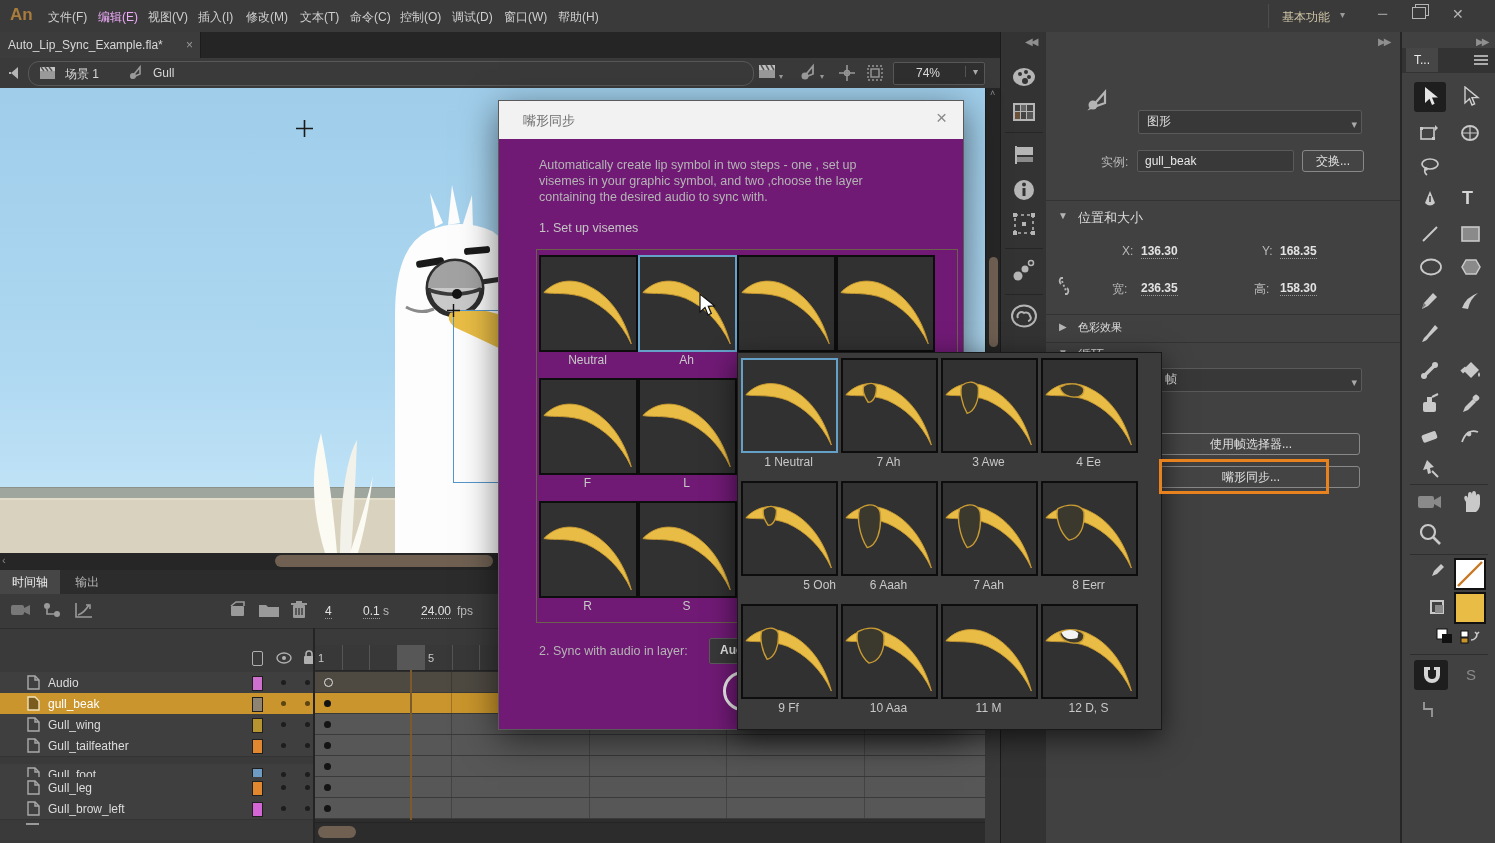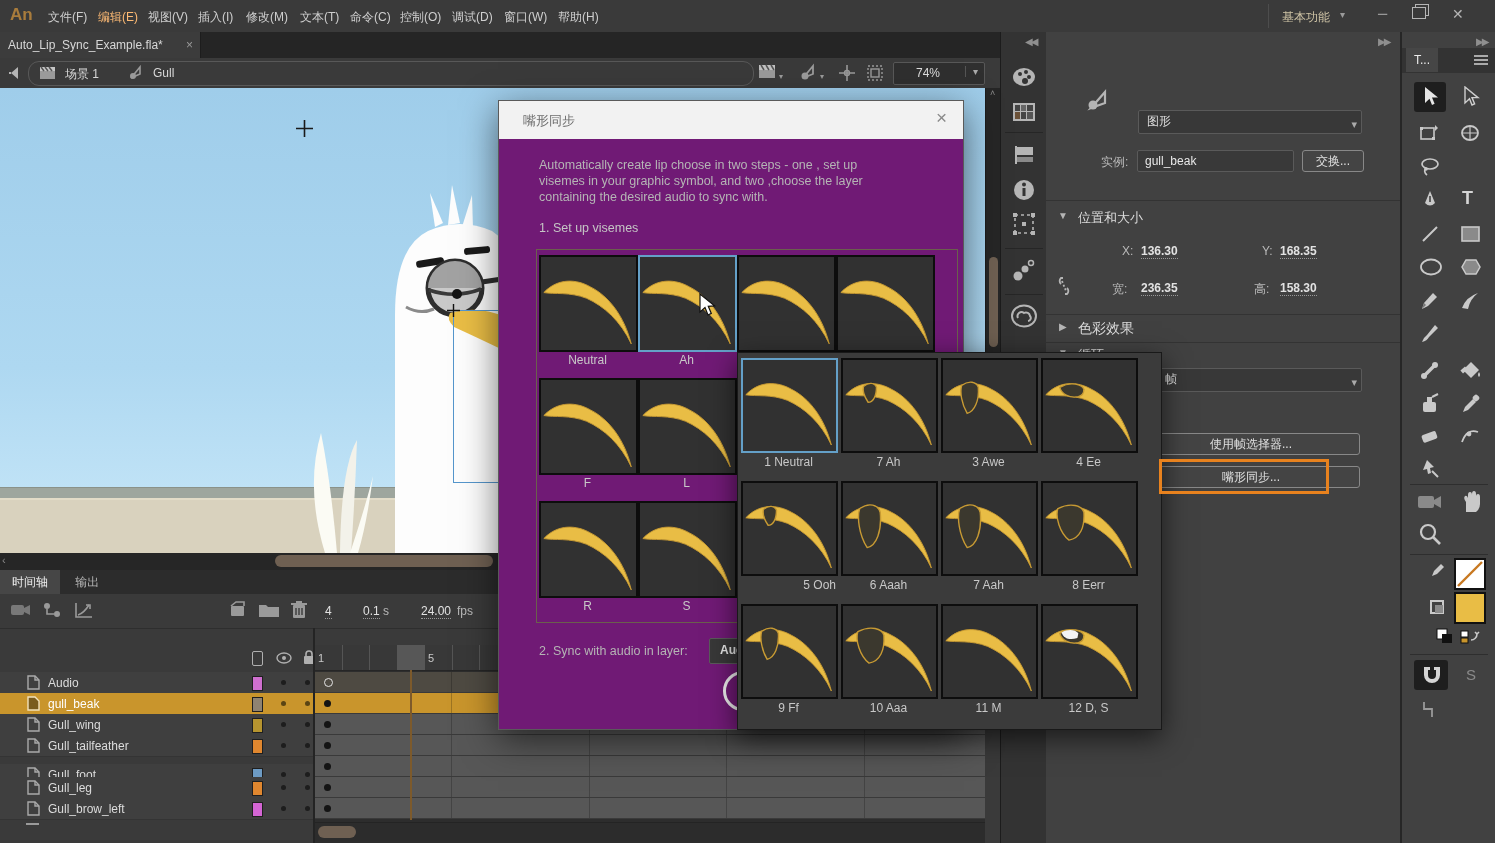--- a/index.html
+++ b/index.html
@@ -68,21 +68,21 @@
         <path d="M20,27 C27,23 35,24 38,28 L37,33 C28,36 22,33 20,27 Z" fill="#f4f4f4"></path>
       </symbol>
   </defs>
 </svg>
 
 <div id="app">
 
   <div class="abs" style="left:0;top:0;width:1495px;height:32px;background:#3a3a3a;border-bottom:1px solid #272727;">
     <span class="abs" style="left:10px;top:5px;font-size:17px;font-weight:bold;color:#a97c3c;">An</span>
     <span class="abs" style="left:48px;top:9px;color:#cfcfcf;">文件(F)</span>
-    <span class="abs" style="left:98px;top:9px;color:#fdba74;">编辑(E)</span>
+    <span class="abs" style="left:98px;top:9px;color:#f0abfc;">编辑(E)</span>
     <span class="abs" style="left:148px;top:9px;color:#cfcfcf;">视图(V)</span>
     <span class="abs" style="left:198px;top:9px;color:#cfcfcf;">插入(I)</span>
     <span class="abs" style="left:246px;top:9px;color:#cfcfcf;">修改(M)</span>
     <span class="abs" style="left:300px;top:9px;color:#cfcfcf;">文本(T)</span>
     <span class="abs" style="left:350px;top:9px;color:#cfcfcf;">命令(C)</span>
     <span class="abs" style="left:400px;top:9px;color:#cfcfcf;">控制(O)</span>
     <span class="abs" style="left:452px;top:9px;color:#cfcfcf;">调试(D)</span>
     <span class="abs" style="left:504px;top:9px;color:#cfcfcf;">窗口(W)</span>
     <span class="abs" style="left:558px;top:9px;color:#cfcfcf;">帮助(H)</span>
     <div class="abs" style="left:1268px;top:4px;width:1px;height:24px;background:#4d4d4d;"></div>
@@ -298,21 +298,21 @@
           <path d="M8,5 L12,15" stroke="#b5b5b5" stroke-width="1.8" stroke-dasharray="2,2"></path>
         </svg>
       </span>
     <span class="abs lbl" style="left:66px;top:249px;">宽:</span>
     <span class="abs hot" style="left:95px;top:249px;font-weight:bold;">236.35</span>
     <span class="abs lbl" style="left:208px;top:249px;">高:</span>
     <span class="abs hot" style="left:234px;top:249px;font-weight:bold;">158.30</span>
     <div class="secline" style="top:282px;"></div>
 
     <span class="abs" style="left:13px;top:289px;color:#b5b5b5;font-size:10px;">▶</span>
-    <span class="abs" style="left:32px;top:288px;color:#dcdcdc;font-size:14px;">色彩效果</span>
+    <span class="abs" style="left:32px;top:288px;color:#dcdcdc;font-size:11px;">色彩效果</span>
     <div class="secline" style="top:310px;"></div>
     <span class="abs" style="left:12px;top:315px;color:#b5b5b5;font-size:10px;">▼</span>
     <span class="abs" style="left:32px;top:314px;color:#dcdcdc;font-size:13px;">循环</span>
     <div class="abs ddown" style="left:92px;top:336px;width:222px;height:22px;">
       <span style="position:absolute;left:26px;">帧</span>
       <span class="ddarrow">▾</span>
     </div>
     <div class="abs btn" style="left:96px;top:401px;width:216px;height:20px;"><span>使用帧选择器...</span></div>
     <div class="abs btn" style="left:96px;top:434px;width:216px;height:20px;"><span>嘴形同步...</span></div>
   </div>
@@ -684,21 +684,21 @@
       </div>
     </div>
   </div>
 
   <div class="abs" style="left:498px;top:100px;width:464px;height:628px;background:#701a75;border:1px solid #5a5a5a;box-shadow:0 10px 34px rgba(0,0,0,.55);z-index:100;">
     <div class="abs" style="left:0;top:0;width:464px;height:38px;background:#f2f2f2;">
       <span style="position:absolute;left:24px;top:11px;color:#6e6e6e;font-size:13px;">嘴形同步</span>
       <span style="position:absolute;right:16px;top:6px;color:#8a8a8a;font-size:19px;">×</span>
     </div>
     <div style="position:absolute;left:40px;top:56px;font-size:12.5px;line-height:16px;color:#b5b5b5;">
-      <div>Automatically create lip choose in two steps - one , set up</div>
+      <div>Automatically create lip symbol in two steps - one , set up</div>
       <div>visemes in your graphic symbol, and two ,choose the layer</div>
       <div>containing the desired audio to sync with.</div>
     </div>
     <div class="abs" style="left:40px;top:120px;font-size:12.5px;color:#c5c5c5;">1. Set up visemes</div>
 
     <div class="abs" style="left:37px;top:148px;width:420px;height:372px;border:1px solid #6b5f4d;">
       <div class="thumb" style="left:2px;top:5px;width:95px;height:93px;"><svg width="95" height="93" viewBox="0 0 100 95">
             <use href="#beak-closed" xlink:href="#beak-closed"></use>
           </svg></div>
       <div class="thumb sel" style="left:101px;top:5px;width:95px;height:93px;"><svg width="95" height="93" viewBox="0 0 100 95">

